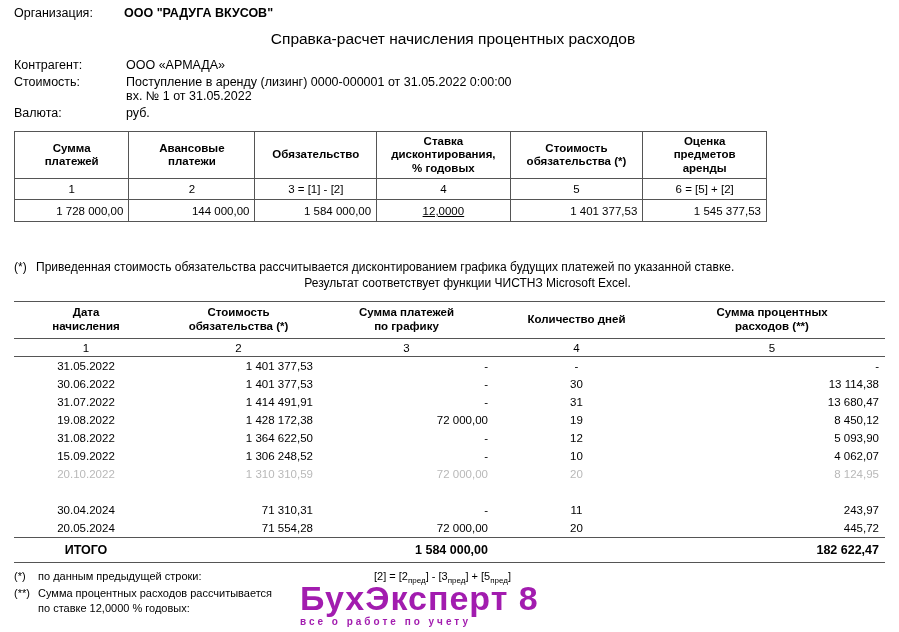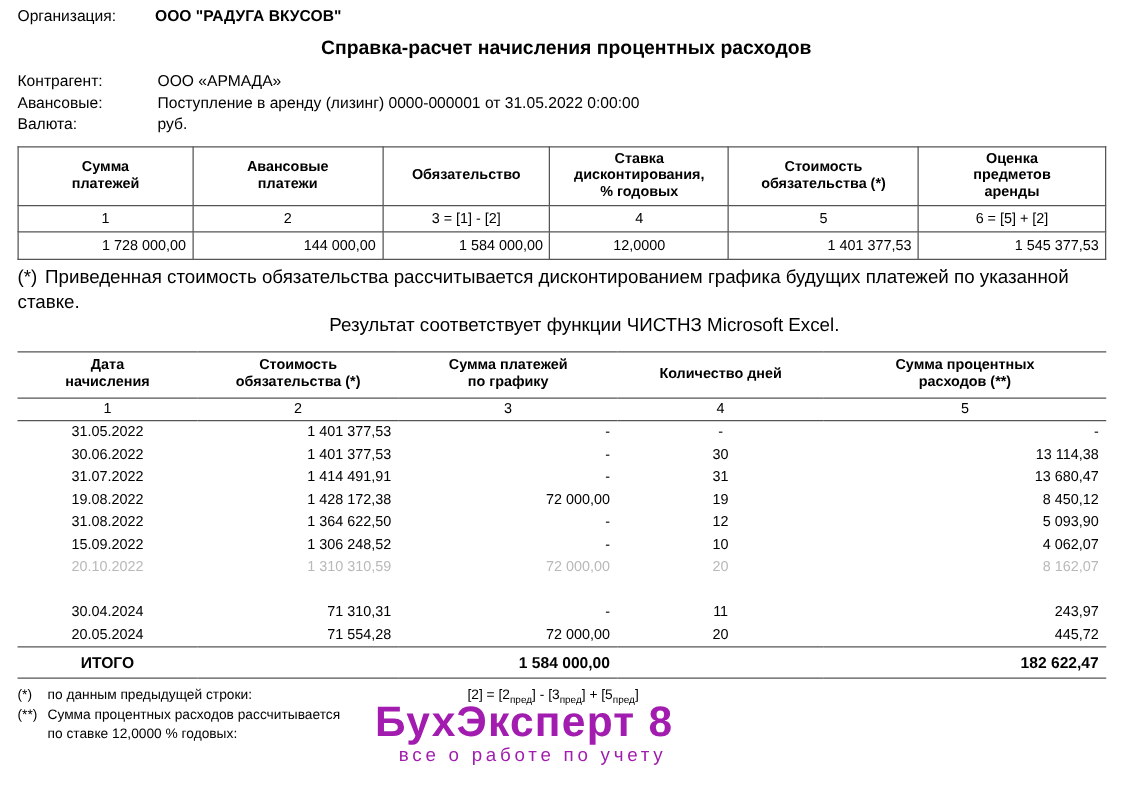--- a/index.html
+++ b/index.html
@@ -29,21 +29,21 @@
     align-items: baseline;
     padding: 6px 0 0 14px;
     font-size: 12.5px;
   }
   .org-label { width: 110px; }
   .org-value { font-weight: bold; }
 
   .doc-title {
     text-align: center;
     font-size: 15.5px;
-    font-weight: bold;
+    font-weight: normal;
     margin: 10px 0 10px 0;
     padding-right: 10px;
     padding-left: 17px;
   }
 
   .meta {
     padding-left: 14px;
     font-size: 12.5px;
   }
   .meta-row {
@@ -51,21 +51,21 @@
     align-items: flex-start;
     margin-bottom: 3px;
   }
   .meta-label { width: 112px; flex: none; }
   .meta-value { }
   .meta-value .sub { display: block; }
   .summary-wrap {
     padding: 8px 14px 0 14px;
   }
   table.summary {
-    width: 871px;
+    width: 753px;
     border-collapse: collapse;
     font-size: 11.5px;
   }
   table.summary th, table.summary td {
     border: 1px solid #555;
     padding: 2px 5px;
   }
   table.summary th {
     font-weight: bold;
     text-align: center;
@@ -77,26 +77,28 @@
     text-align: center;
     font-size: 11.5px;
     height: 16px;
   }
   table.summary td.val {
     text-align: right;
     height: 17px;
   }
   table.summary td.val.center {
     text-align: center;
+    text-decoration: underline;
   }
 
   .note {
     padding: 4px 14px 0 14px;
-    font-size: 15px;
+    font-size: 12px;
     line-height: 1.3;
+    margin-top: 34px;
   }
   .note .star { display: inline-block; width: 22px; }
   .note-indent { padding-left: 36px; display: block; text-align: center; }
 
   
   .detail-wrap {
     padding: 10px 14px 0 14px;
     position: relative;
   }
   table.detail {
@@ -146,25 +148,24 @@
     font-size: 34px;
     color: #a21caf;
     font-weight: bold;
     letter-spacing: 1px;
     pointer-events: none;
     user-select: none;
     z-index: 0;
   }
   .watermark .sub {
     display: block;
-    font-size: 15px;
-    font-weight: normal;
+    font-size: 10px;
+    font-weight: bold;
     letter-spacing: 3px;
     margin-top: -2px;
-    margin-left: 19px;
   }
   .detail-wrap table { position: relative; z-index: 1; background: transparent; }
 
   
   .footnotes {
     padding: 6px 14px 0 14px;
     font-size: 11px;
     display: flex;
   }
   .fn-left { width: 360px; }
@@ -188,23 +189,24 @@
   </div>
 
   <div class="doc-title">Справка-расчет начисления процентных расходов</div>
 
   <div class="meta">
     <div class="meta-row">
       <span class="meta-label">Контрагент:</span>
       <span class="meta-value">ООО «АРМАДА»</span>
     </div>
     <div class="meta-row">
-      <span class="meta-label">Авансовые:</span>
+      <span class="meta-label">Стоимость:</span>
       <span class="meta-value">
         <span>Поступление в аренду (лизинг) 0000-000001 от 31.05.2022 0:00:00</span>
+        <span class="sub">вх. № 1 от 31.05.2022</span>
       </span>
     </div>
     <div class="meta-row">
       <span class="meta-label">Валюта:</span>
       <span class="meta-value">руб.</span>
     </div>
   </div>
 
   <div class="summary-wrap">
     <table class="summary">
@@ -330,21 +332,21 @@
         <td class="num">1 306 248,52</td>
         <td class="num">-</td>
         <td class="center">10</td>
         <td class="num">4 062,07</td>
       </tr>
       <tr class="fade-row">
         <td class="date">20.10.2022</td>
         <td class="num">1 310 310,59</td>
         <td class="num">72 000,00</td>
         <td class="center">20</td>
-        <td class="num">8 162,07</td>
+        <td class="num">8 124,95</td>
       </tr>
 
       <tr class="spacer-row">
             <td colspan="5"></td>
           </tr>
 
       <tr>
         <td class="date">30.04.2024</td>
         <td class="num">71 310,31</td>
         <td class="num">-</td>

